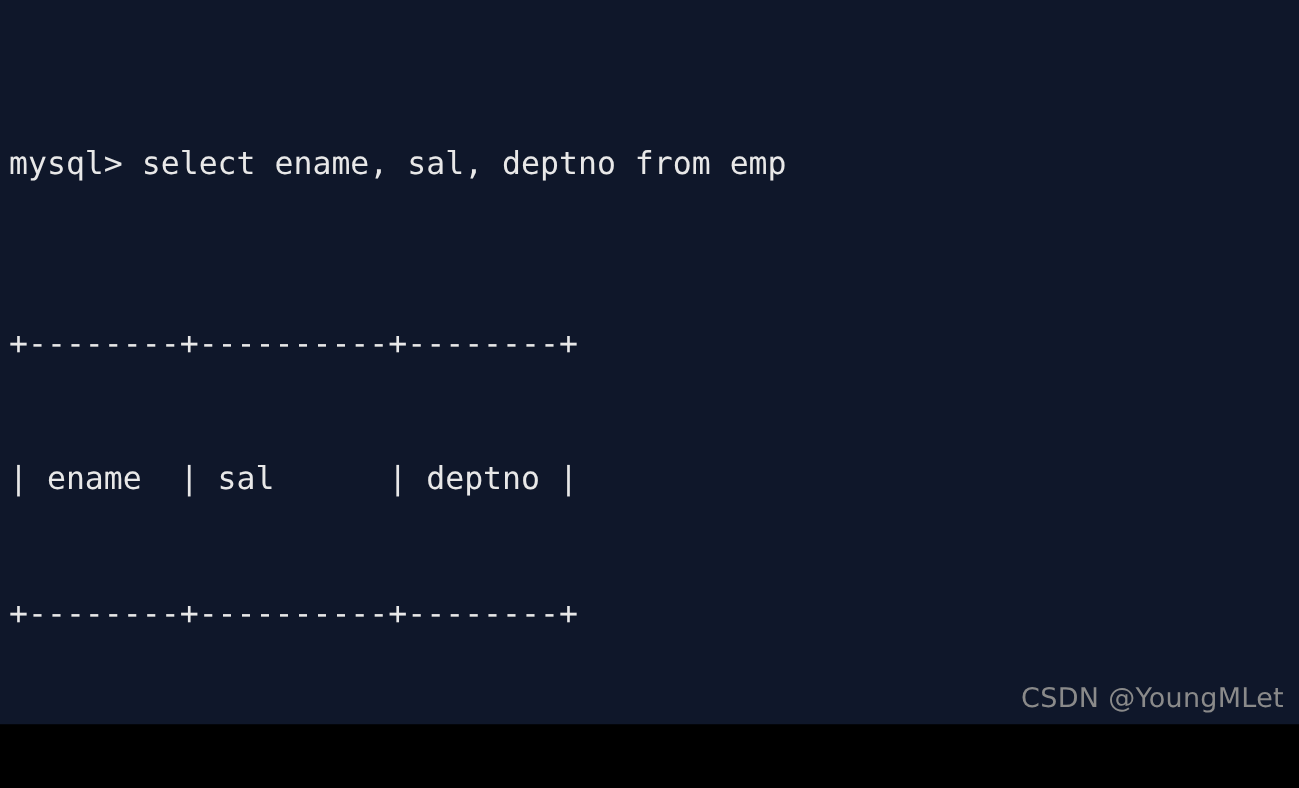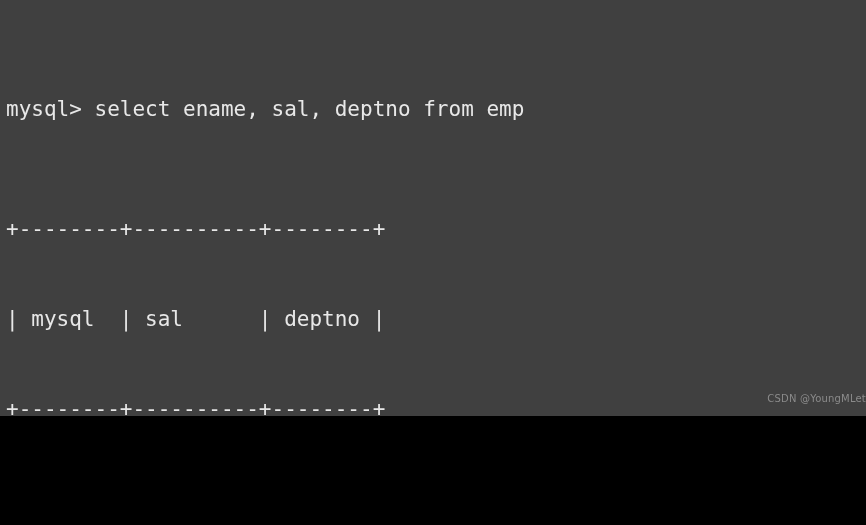--- a/index.html
+++ b/index.html
@@ -3,22 +3,22 @@
 <meta charset="utf-8">
 <style>
   html, body {
     margin: 0;
     padding: 0;
     background: #000000;
   }
   #terminal {
     position: relative;
     width: 866px;
-    height: 416px;
-    background: #404040;
+    height: 483px;
+    background: #0f172a;
     overflow: hidden;
     font-family: "DejaVu Sans Mono", "Liberation Mono", monospace;
     font-size: 21px;
     line-height: 30px;
     letter-spacing: 0px;
     color: #e6e6e6;
     text-decoration: underline;
     -webkit-font-smoothing: antialiased;
   }
   #screen {
@@ -31,40 +31,40 @@
     line-height: 30px;
     color: #e8e8e8;
   }
   .line {
     white-space: pre;
     height: 30px;
     font-family: "DejaVu Sans Mono", "Liberation Mono", monospace;
   }
   .watermark {
     position: absolute;
-    right: 0;
+    right: 10px;
     bottom: 8px;
     font-family: "DejaVu Sans", "Liberation Sans", sans-serif;
-    font-size: 10px;
+    font-size: 18px;
     line-height: 18px;
     color: #8a8a8a;
     letter-spacing: 0.2px;
     white-space: pre;
   }
 </style>
 </head>
 <body>
 
 <div id="terminal">
   <div id="screen">
 
     <div class="line">mysql&gt; select ename, sal, deptno from emp</div>
 
     <div class="line">+--------+----------+--------+</div>
-    <div class="line">| mysql  | sal      | deptno |</div>
+    <div class="line">| ename  | sal      | deptno |</div>
     <div class="line">+--------+----------+--------+</div>
 
     
     
     
     
     
     
     
     

